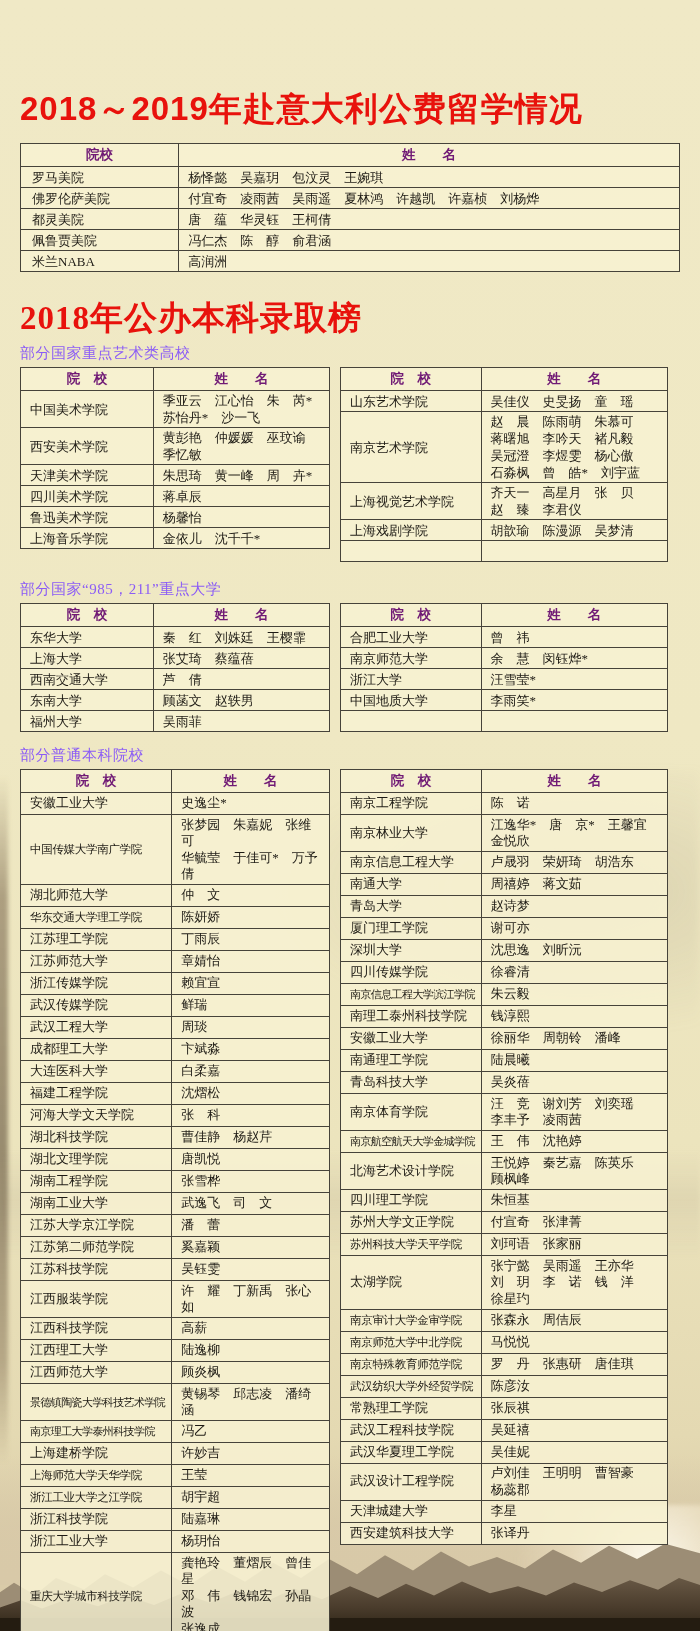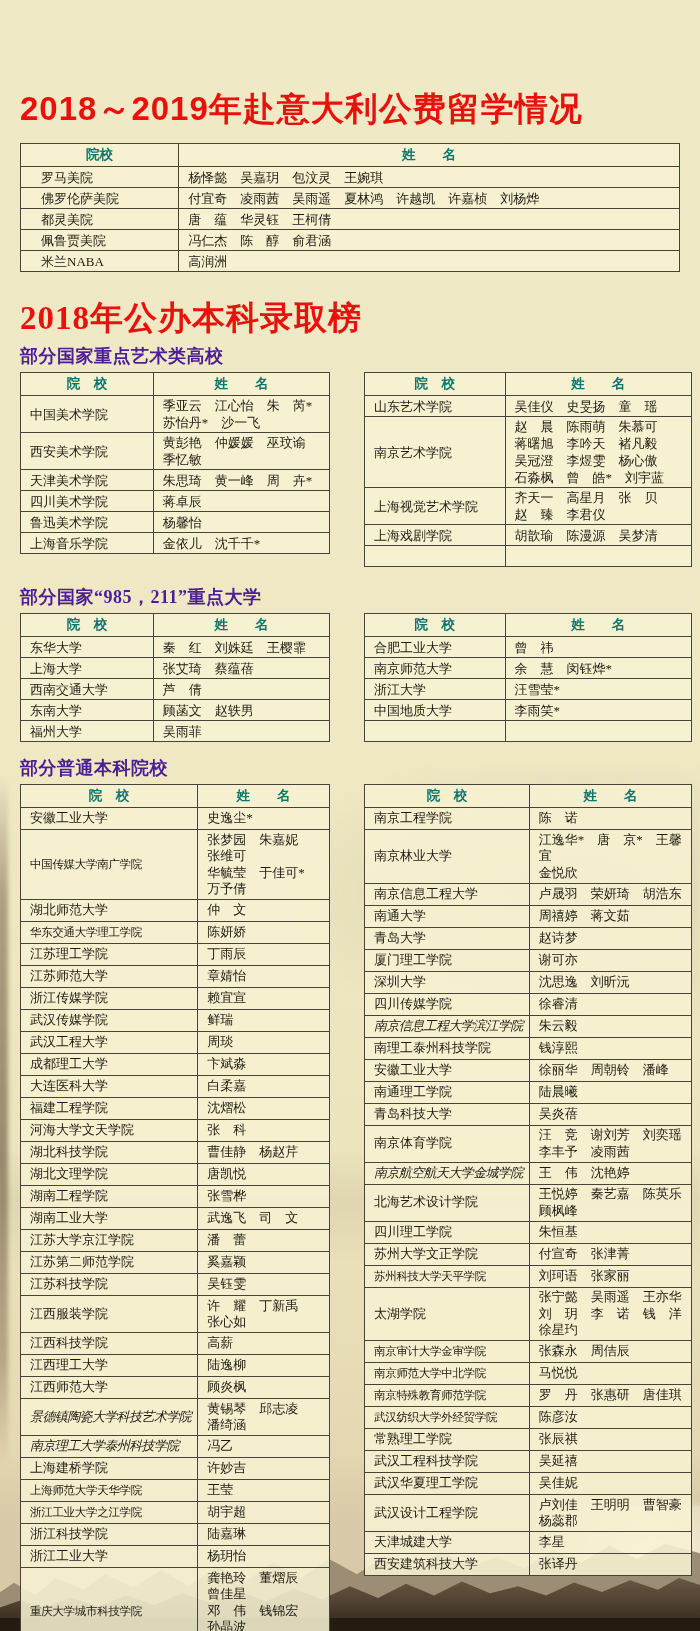--- a/index.html
+++ b/index.html
@@ -29,38 +29,38 @@
   .mtn-near{position:absolute;top:1572px;left:0;width:100%;height:59px;
     background:linear-gradient(180deg,#6e5e4a 0%,#4a3c2c 60%,#2c2315 100%);
     clip-path:polygon(0 60%,3% 48%,6% 62%,10% 44%,14% 58%,18% 40%,22% 56%,26% 36%,30% 52%,34% 32%,38% 50%,42% 28%,46% 46%,50% 24%,54% 44%,58% 20%,62% 40%,66% 16%,70% 36%,74% 24%,78% 40%,82% 18%,86% 34%,90% 14%,94% 30%,97% 10%,100% 22%,100% 100%,0 100%);}
   .ground{position:absolute;bottom:0;left:0;width:100%;height:13px;background:#241c11;}
 
   
   .page{position:relative;z-index:1;box-sizing:border-box;padding:70px 20px 0;margin-top:20px;}
   h1{font-family:"Liberation Sans",sans-serif;font-weight:700;color:#e8120c;
      font-size:33px;line-height:38px;margin:0 0 15px;letter-spacing:1px;}
   h1.second{margin-top:27px;margin-bottom:7px;font-family:Liberation Serif, serif;}
-  .sec-label{font-size:18px;font-weight:700;color:#4c1d95;margin:0 0 4px;letter-spacing:0.5px;}
-  .cols{display:flex;gap:34px;align-items:flex-start;}
+  .sec-label{font-size:15px;font-weight:400;color:#8b5cf6;margin:0 0 4px;letter-spacing:0.5px;}
+  .cols{display:flex;gap:10px;align-items:flex-start;}
   .col-l{width:310px;flex:0 0 310px;}
   .col-r{width:328px;flex:0 0 328px;}
   .gap18{height:18px;}
   .gap16{height:14px;}
 
   table{width:100%;border-collapse:collapse;background:rgba(247,241,209,0.88);}
   table,td,th{border:1.5px solid #46433a;}
   th{font-size:13.5px;font-weight:600;height:20px;
-     white-space:pre-wrap;color:#0f766e;padding:1px 8px;}
+     white-space:pre-wrap;color:#701a75;padding:1px 8px;}
   td{font-size:13px;color:#1d1a14;padding:1px 6px 1px 9px;line-height:17px;height:18px;
      vertical-align:middle;}
   td.school{width:43%;white-space:nowrap;overflow:hidden;}
   td.names{white-space:pre-wrap;}
   td.school.c1{font-size:11.5px;letter-spacing:-0.3px;}
-  td.school.c2{font-size:13px;letter-spacing:-0.6px;font-style:italic;}
-  .italy td.school{width:24%;padding-left:20px;}
+  td.school.c2{font-size:11px;letter-spacing:-0.6px;}
+  .italy td.school{width:24%;padding-left:11px;}
   .regular td{line-height:16.5px;padding-top:1.5px;padding-bottom:1.5px;}
 
   .footnote{font-style:italic;font-size:14px;letter-spacing:3px;color:#1d4ed8;
     margin:12px 0 0 26px;}
 </style>
 </head>
 <body>
 
 <div class="bg">
   <div class="wash-right-mid"></div>

